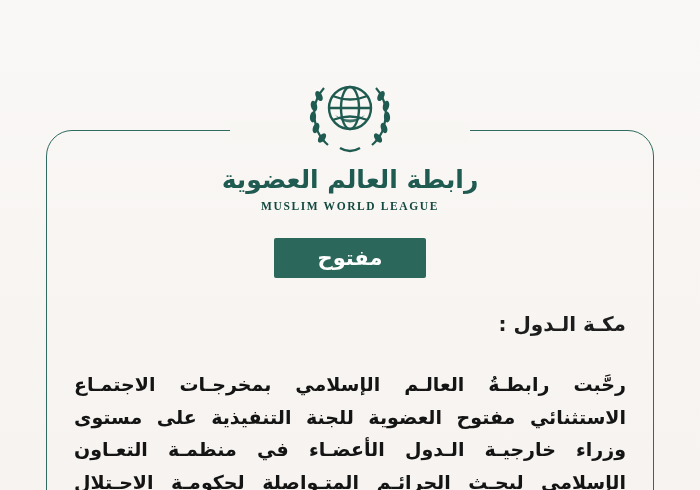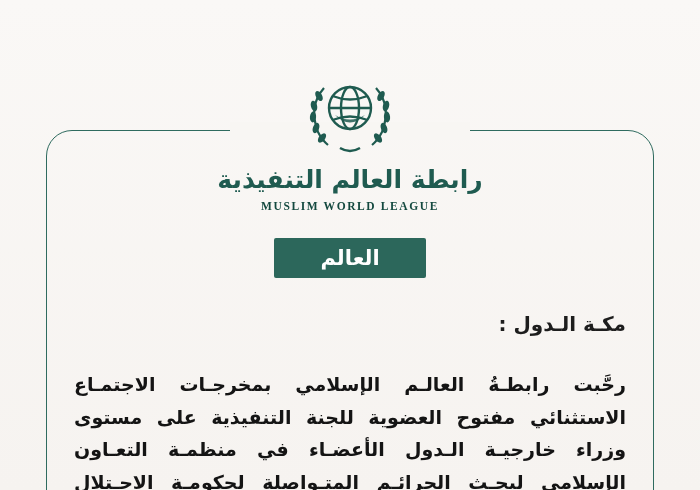--- a/index.html
+++ b/index.html
@@ -169,26 +169,26 @@
           <ellipse cx="92" cy="32" rx="3.1" ry="5.4" transform="rotate(15 92 32)"></ellipse>
           <ellipse cx="93" cy="43" rx="3.1" ry="5.4" transform="rotate(-5 93 43)"></ellipse>
           <ellipse cx="90" cy="54" rx="3.1" ry="5.4" transform="rotate(-20 90 54)"></ellipse>
           <ellipse cx="84" cy="64" rx="3.1" ry="5.4" transform="rotate(-38 84 64)"></ellipse>
         </g>
 
         <path d="M46 74 Q56 80 66 74" stroke="#1f5b50" stroke-width="2.4" fill="none"></path>
       </svg>
     </div>
 
-    <div class="org-name-ar">رابطة العالم التنفيذية</div>
+    <div class="org-name-ar">رابطة العالم العضوية</div>
 
     <div class="org-name-en">MUSLIM WORLD LEAGUE</div>
   </div>
 
-  <div class="label-chip">العالم</div>
+  <div class="label-chip">مفتوح</div>
 
   <div class="salutation">مكـة الـدول :</div>
 
   <div class="body-text">
     <p>رحَّبت رابطـةُ العالـم الإسلامي بمخرجـات الاجتمـاع الاستثنائي مفتوح العضوية للجنة التنفيذية على مستوى وزراء خارجيـة الـدول الأعضـاء في منظمـة التعـاون الإسلامي لبحـث الجرائـم المتـواصلة لحكومـة الاحـتلال الإسرائيليـة</p>
   </div>
 
 </div>
 
 </body></html>

